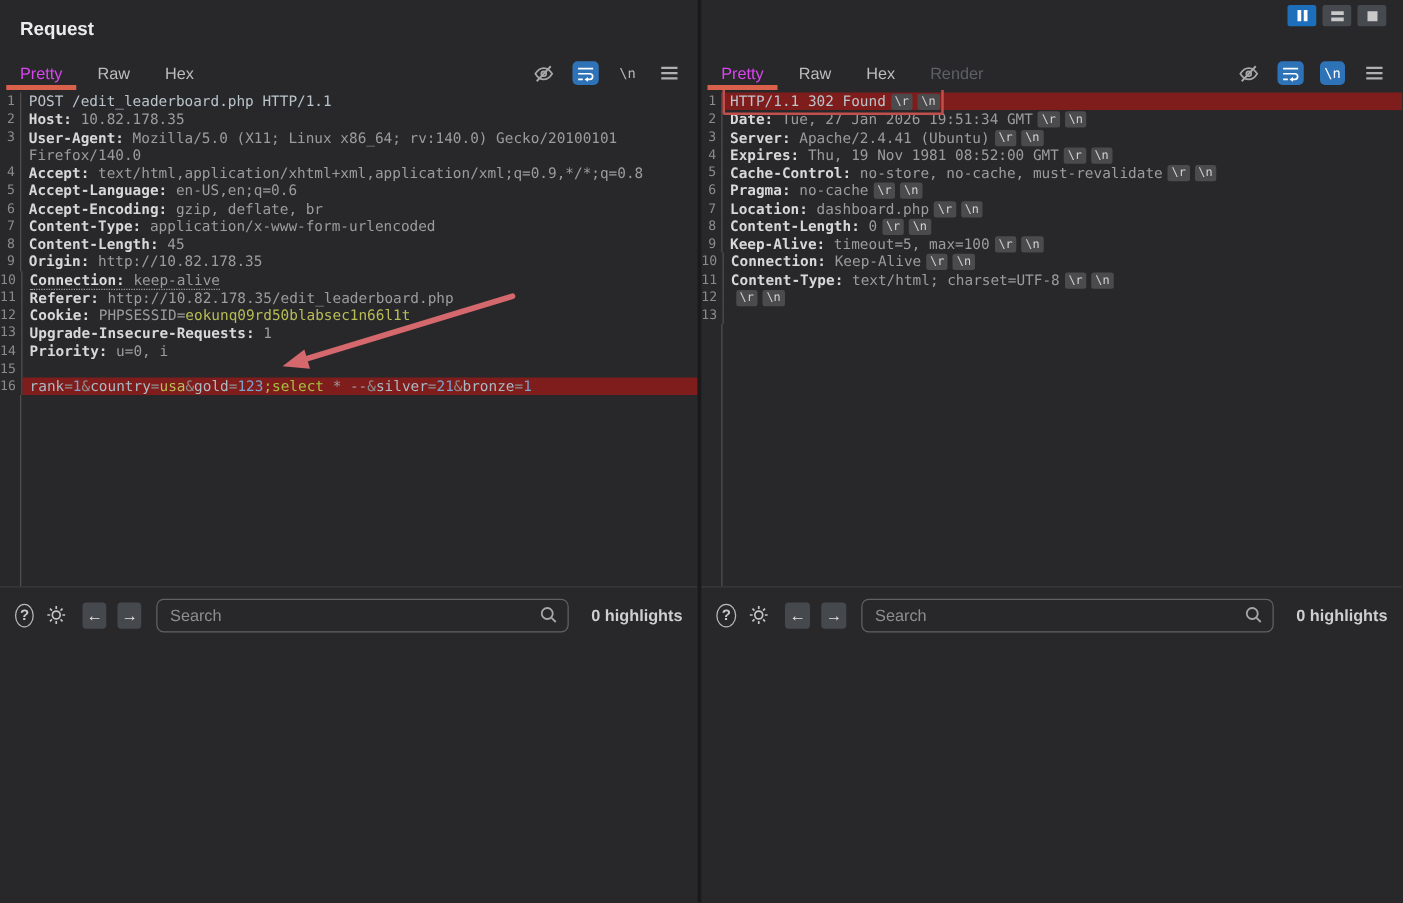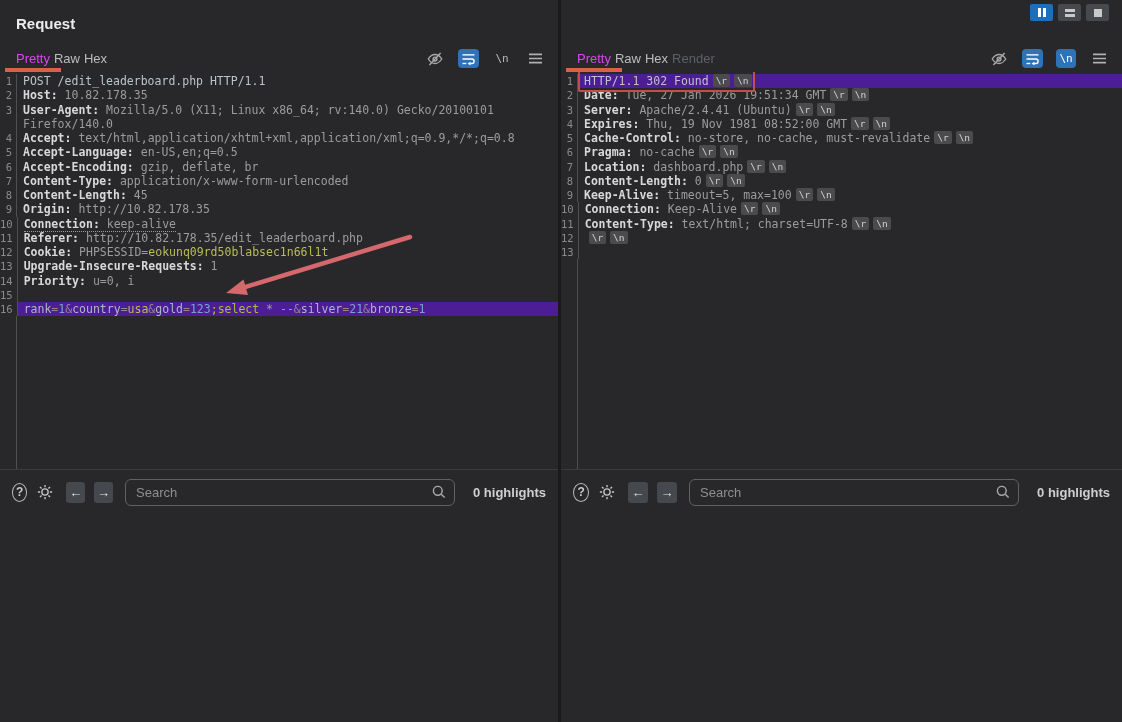--- a/index.html
+++ b/index.html
@@ -7,39 +7,39 @@
     font-family:"Liberation Sans", sans-serif; }
   .app { position:relative; width:1122px; height:722px; display:flex; background:#28282b; }
   .divider { width:3px; background:#1a1a1c; }
   .panel { display:flex; flex-direction:column; height:514px; }
   .panel.left  { width:558px; }
   .panel.right { width:561px; position:relative; }
 
   .panel-head { height:72px; position:relative; flex:0 0 72px; }
   .panel-title { font-size:15px; font-weight:bold; color:#ececec; padding:15px 0 0 16px; }
   .tabs-row { position:absolute; left:0; right:0; bottom:0; height:27px; display:flex; align-items:center; }
-  .tab { position:relative; font-size:13px; color:#bcbcbc; padding:4px 2px; cursor:default; }
+  .tab { position:relative; margin-left:24px; font-size:13px; color:#bcbcbc; padding:4px 2px; cursor:default; }
   .tab:first-child { margin-left:14px; }
   .tab.active { color:#d946ef; }
   .tab.active::after { content:""; position:absolute; left:-9px; right:-9px; bottom:-2px; height:4px; background:#d9604b; }
   .tab.disabled { color:#5d6164; }
   .head-icons { margin-left:auto; display:flex; align-items:center; gap:13px; padding-right:13px; }
   .hicon { display:flex; align-items:center; justify-content:center; height:19px; min-width:20px; }
   .hicon.bluebg { background:#2e72b8; border-radius:4px; padding:1px 3px; }
   .nl-label { font-family:"DejaVu Sans Mono", monospace; font-size:11px; color:#b8b8b8; }
   .bluebg .nl-label { color:#fff; }
 
   .editor { flex:1 1 auto; display:flex; flex-direction:column; padding-top:2px; overflow:hidden; position:relative; }
   .code-line { display:flex; align-items:stretch; }
   .code-line.fill { flex:1; }
   .gut { flex:0 0 17px; text-align:right; padding-right:4px; border-right:1px solid #4f4f4f;
     color:#8b8b8b; font-family:"DejaVu Sans Mono", monospace; font-size:10.5px; line-height:14.25px; }
   .body { flex:1; padding-left:6px; font-family:"DejaVu Sans Mono", monospace; font-size:11.5px;
     line-height:14.25px; white-space:pre-wrap; overflow-wrap:break-word; color:#9c9c9c; min-height:14.25px; }
-  .body.hl { background:#4c1d95; }
+  .body.hl { background:#7f1d1d; }
   .sg-plain { color:#b9c4cb; }
   .sg-hn { color:#d8d8d8; font-weight:bold; }
   .sg-hv { color:#9c9c9c;margin-top:20px; }
   .sg-str { color:#b9bd55; }
   .sg-num { color:#7aa2cb; }
   .sg-kw { color:#a3c040;text-align:right; }
   .sg-pn { color:#a9bac3; }
   .sg-pu { color:#8d8d8d; }
   .dotted { border-bottom:1px dotted #9a9a9a; }
   .crlf { display:inline-block; background:#4b4b4e; color:#d2d2d2; font-size:9.5px; line-height:11px;
@@ -125,21 +125,21 @@
         <div class="code-line">
           <span class="gut">3</span>
           <span class="body"><span class="sg-hn">User-Agent:</span><span class="sg-hv"> Mozilla/5.0 (X11; Linux x86_64; rv:140.0) Gecko/20100101 Firefox/140.0</span></span>
         </div>
         <div class="code-line">
           <span class="gut">4</span>
           <span class="body"><span class="sg-hn">Accept:</span><span class="sg-hv"> text/html,application/xhtml+xml,application/xml;q=0.9,*/*;q=0.8</span></span>
         </div>
         <div class="code-line">
           <span class="gut">5</span>
-          <span class="body"><span class="sg-hn">Accept-Language:</span><span class="sg-hv"> en-US,en;q=0.5</span></span>
+          <span class="body"><span class="sg-hn">Accept-Language:</span><span class="sg-hv"> en-US,en;q=0.6</span></span>
         </div>
         <div class="code-line">
           <span class="gut">6</span>
           <span class="body"><span class="sg-hn">Accept-Encoding:</span><span class="sg-hv"> gzip, deflate, br</span></span>
         </div>
         <div class="code-line">
           <span class="gut">7</span>
           <span class="body"><span class="sg-hn">Content-Type:</span><span class="sg-hv"> application/x-www-form-urlencoded</span></span>
         </div>
         <div class="code-line">

